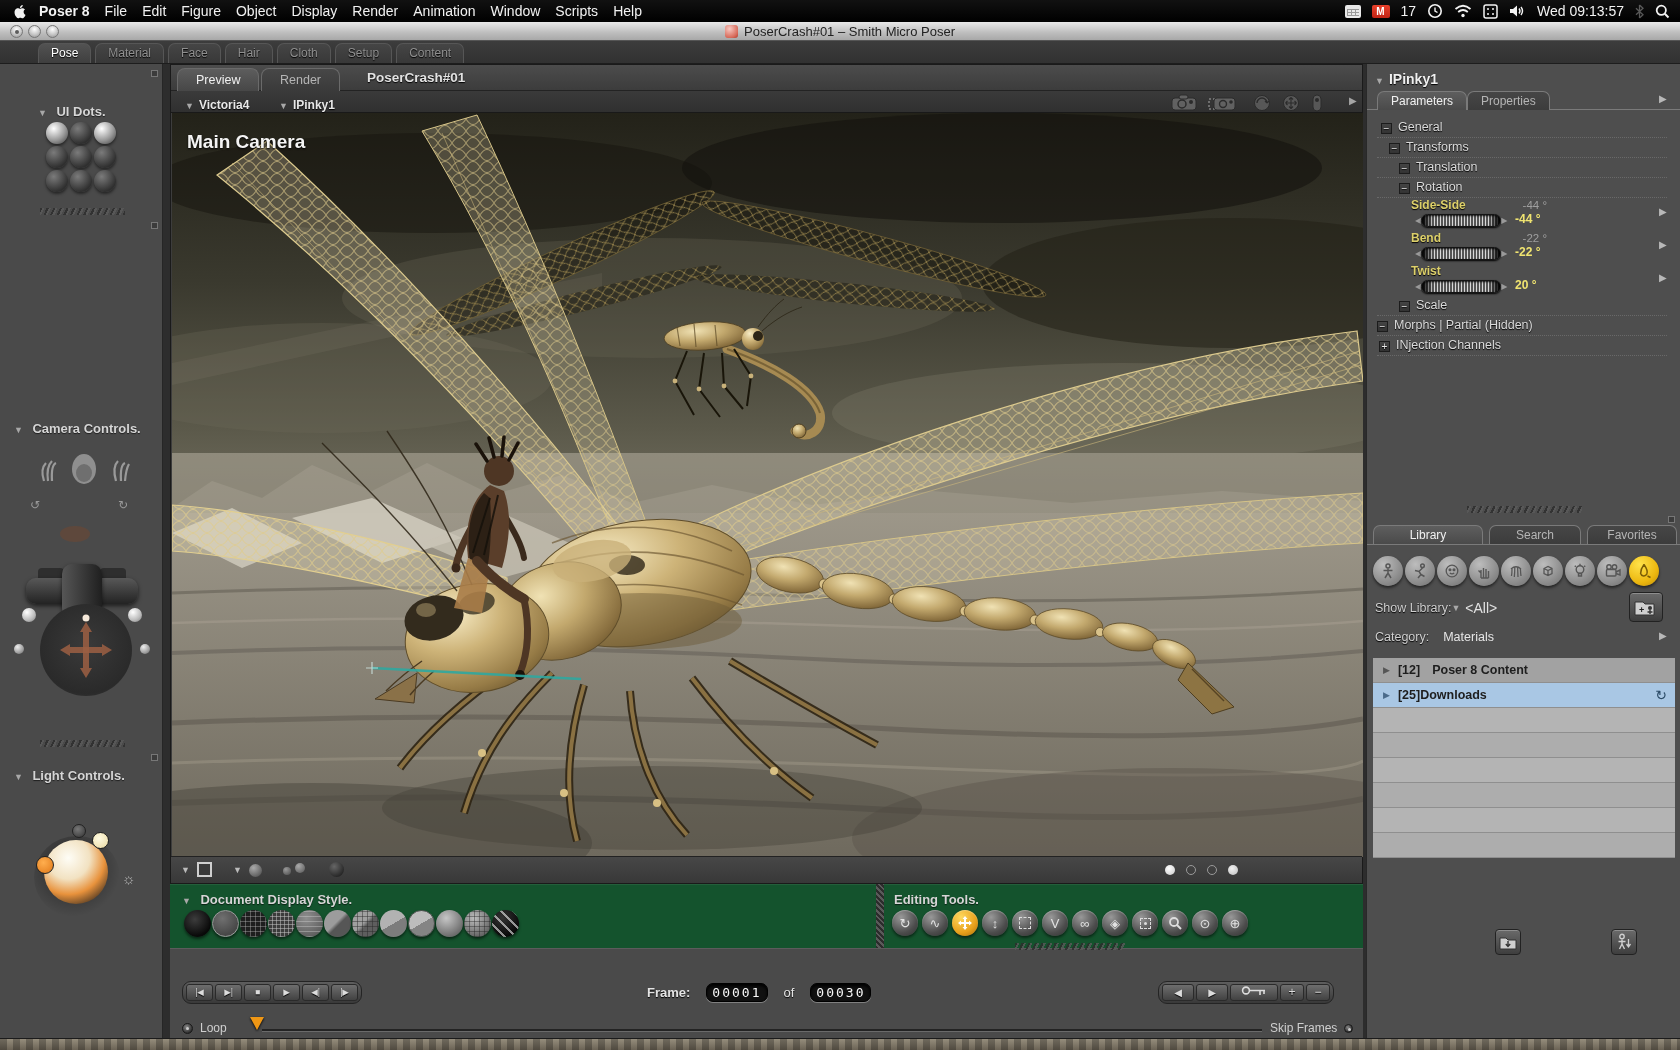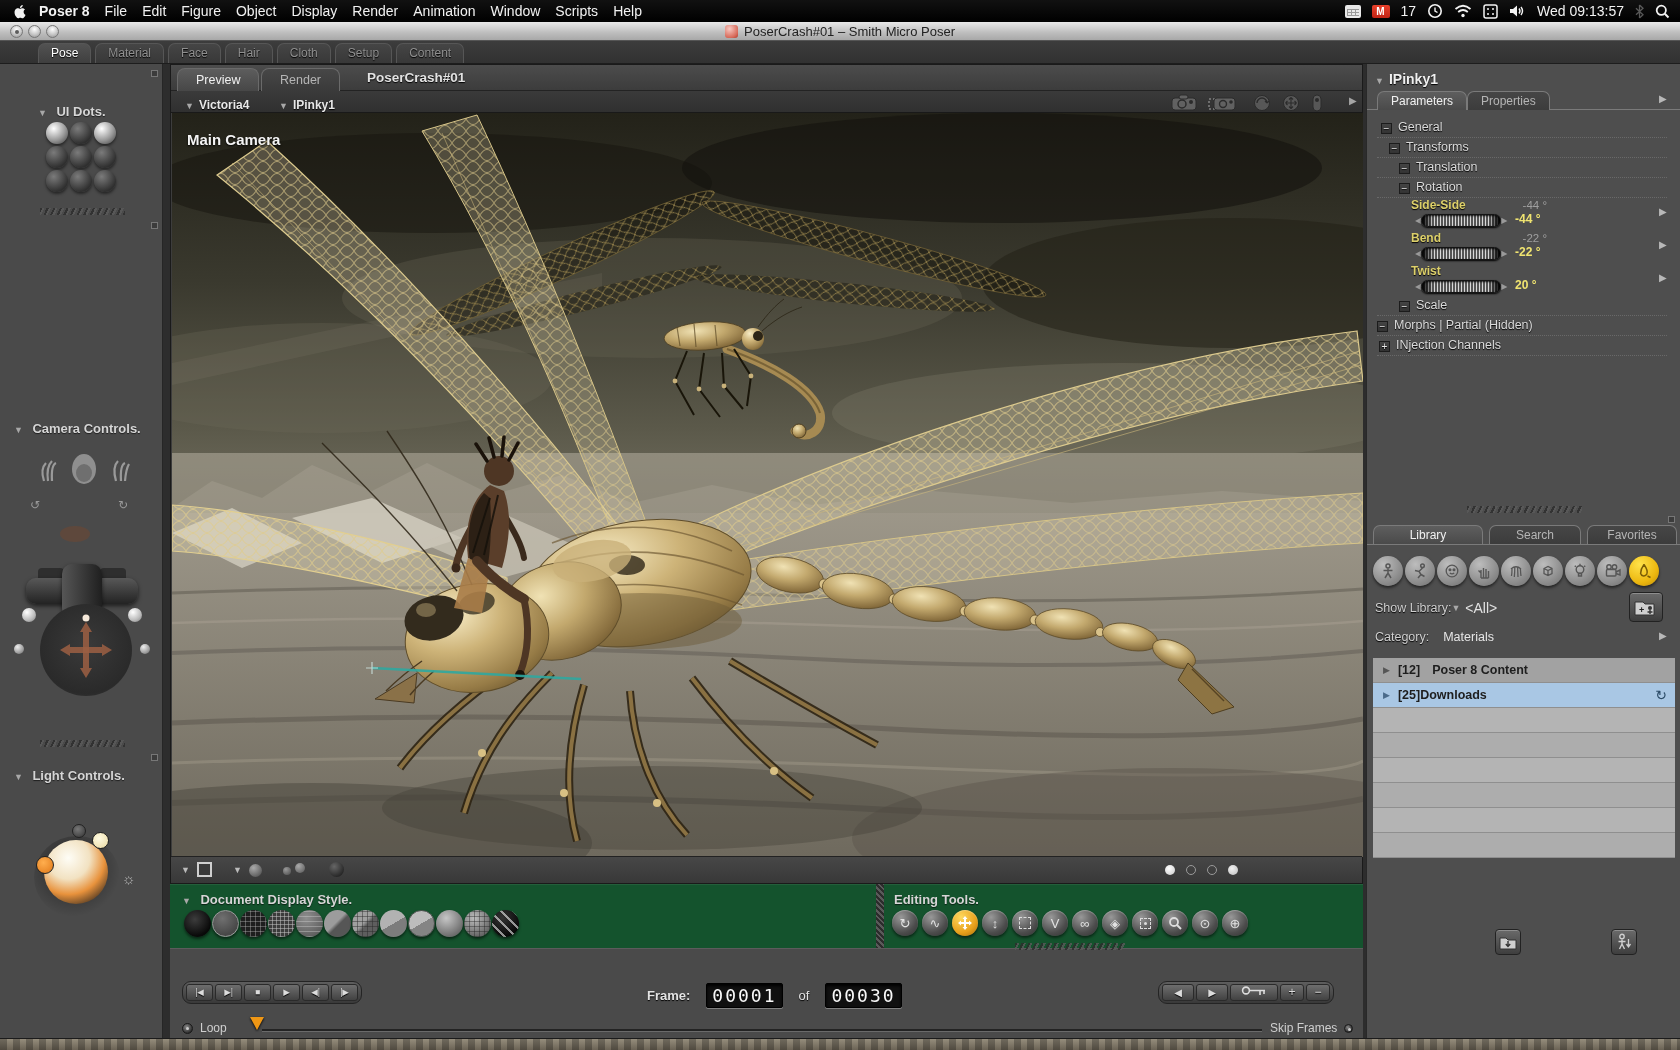--- a/index.html
+++ b/index.html
@@ -57,38 +57,38 @@
   
   .docwin{left:170px;top:64px;width:1193px;height:820px;background:#3d3d3d;border:1px solid #1a1a1a;}
   .doctabs{position:absolute;left:0;top:0;width:100%;height:26px;background:linear-gradient(#4c4c4c,#3c3c3c);border-bottom:1px solid #232323;}
   .dtab{position:absolute;top:3px;height:23px;padding:0 18px;border:1px solid #6a6a6a;border-bottom:none;
     border-radius:8px 8px 0 0;font-size:12.5px;line-height:22px;color:#b5b5b5;background:linear-gradient(#474747,#3a3a3a);}
   .dtab.active{background:linear-gradient(#5d5d5d,#474747);color:#f0f0f0;}
   .figrow{position:absolute;left:0;top:26px;width:100%;height:22px;background:linear-gradient(#3a3a3a,#303030);border-bottom:1px solid #191919;}
   .figmenu{font-size:12px;font-weight:bold;color:#e8e8e8;text-shadow:0 1px 1px #000;}
   .hicon{position:absolute;top:3px;opacity:.85;}
   .canvas{position:absolute;left:1px;top:48px;width:1191px;height:744px;background:#6e6a5e;overflow:hidden;}
-  .maincam{position:absolute;left:15px;top:18px;font-size:15px;font-weight:bold;color:#f4f4f4;text-shadow:0 1px 2px #000;z-index:5;}
+  .maincam{position:absolute;left:15px;top:18px;font-size:19px;font-weight:bold;color:#f4f4f4;text-shadow:0 1px 2px #000;z-index:5;}
   .minibar{position:absolute;left:0;bottom:0;width:100%;height:27px;background:linear-gradient(#474747,#383838);border-top:1px solid #222;}
   .mdot{width:10px;height:10px;border-radius:50%;display:inline-block;}
 
   
   .sphere{width:27px;height:27px;border-radius:50%;box-shadow:0 2px 3px rgba(0,0,0,.55);display:inline-block;}
   .toolbtn{width:26px;height:26px;border-radius:50%;background:radial-gradient(circle at 35% 28%,#989898,#4c4c4c 62%,#303030);
     box-shadow:0 2px 3px rgba(0,0,0,.55),inset 0 1px 1px rgba(255,255,255,.3);color:#e2e2e2;font-size:13px;
     display:inline-flex;align-items:center;justify-content:center;}
   .toolbtn.sel{background:radial-gradient(circle at 35% 28%,#ffd95e,#e8a11c 60%,#a86a08);color:#fff;}
 
   
   .animbar{left:170px;top:948px;width:1193px;height:90px;background:#4a4a4a;border-top:1px solid #5c5c5c;}
   .pbgroup{display:inline-flex;background:linear-gradient(#5e5e5e,#393939);border:1px solid #242424;border-radius:9px;padding:2px 3px;gap:2px;}
   .pbtn{width:27px;height:17px;border-radius:3px;background:linear-gradient(#6e6e6e,#424242);border:1px solid #2a2a2a;
     color:#ddd;font-size:8.5px;line-height:15px;text-align:center;text-shadow:0 1px 1px #000;}
-  .counter{display:inline-block;background:#101010;border-radius:2px;color:#f8f8f8;font-family:"DejaVu Sans Mono",monospace;
-    font-size:18px;letter-spacing:2px;padding:1px 5px;border:1px solid #000;
+  .counter{display:inline-block;background:#101010;border-radius:7px;color:#f8f8f8;font-family:"DejaVu Sans Mono",monospace;
+    font-size:13px;letter-spacing:2px;padding:1px 5px;border:1px solid #000;
     box-shadow:0 1px 0 rgba(255,255,255,.3),inset 0 2px 3px #000;}
   .flabel{color:#e4e4e4;font-size:13px;font-weight:bold;text-shadow:0 1px 1px #000;}
   .radio{width:11px;height:11px;border-radius:50%;background:radial-gradient(circle at 40% 35%,#888,#2c2c2c 75%);border:1px solid #191919;display:inline-block;position:relative;}
   .radio::after{content:"";position:absolute;left:3px;top:3px;width:3px;height:3px;border-radius:50%;background:#ccc;}
 
   
   .rpanel{left:1366px;top:64px;width:314px;height:974px;background:#4e4e4e;border-left:1px solid #292929;}
   .ptab{position:absolute;height:19px;padding:0 13px;border:1px solid #7a7a7a;border-bottom:none;border-radius:7px 7px 0 0;
     font-size:12px;line-height:18px;color:#b5b5b5;background:linear-gradient(#464646,#3c3c3c);}
   .ptab.active{background:linear-gradient(#5e5e5e,#4a4a4a);color:#f0f0f0;}

